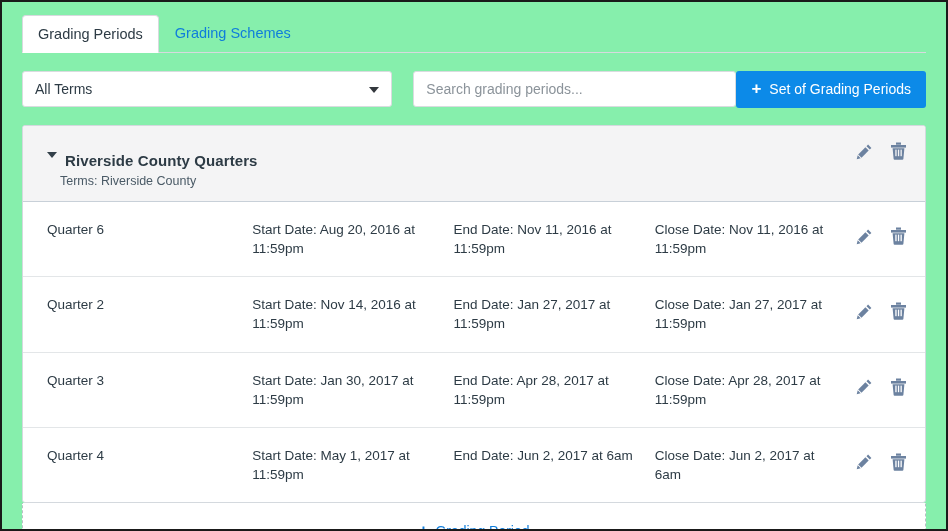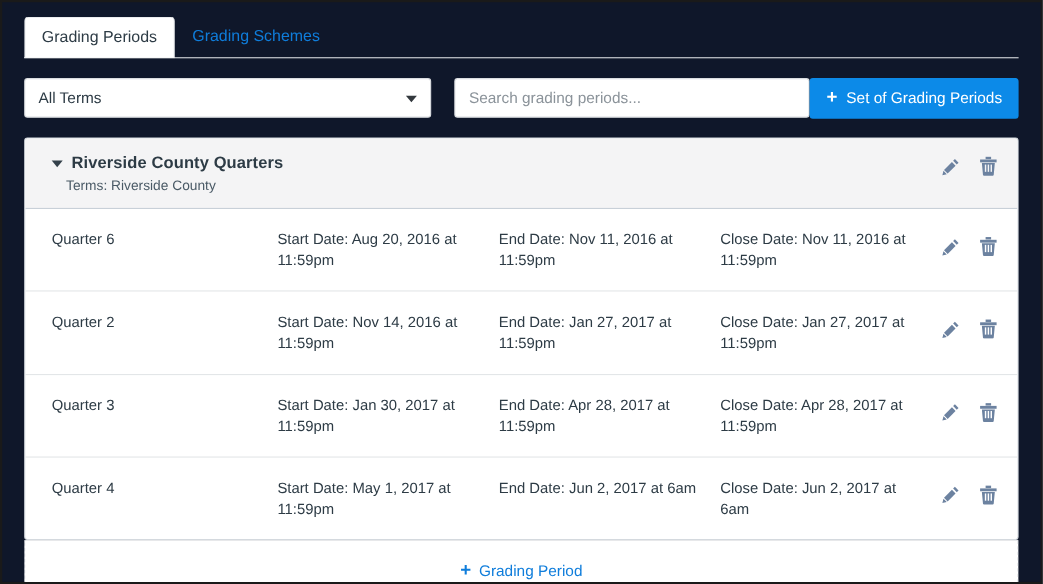--- a/index.html
+++ b/index.html
@@ -12,21 +12,21 @@
     height: 531px;
     font-family: "Liberation Sans", sans-serif;
     -webkit-font-smoothing: antialiased;
   }
   .page {
     position: relative;
     width: 948px;
     height: 531px;
     box-sizing: border-box;
     border: 2px solid #1a1a1a;
-    background: #0f172a;
+    background: #86efac;
     overflow: hidden;
   }
   .inner {
     position: absolute;
     left: 0; top: 0; right: 0; bottom: 0;
     padding: 0 20px;
     box-sizing: border-box;
   }
 
   
@@ -165,20 +165,21 @@
     border-right: 5px solid transparent;
     border-top: 6px solid #33404a;
     margin-right: 8px;
     cursor: pointer;
   }
   .set-title {
     font-size: 15px;
     font-weight: bold;
     color: #2d3b45;
     letter-spacing: 0.1px;
+    margin-top: 12px;
   }
   .set-terms {
     font-size: 12.5px;
     color: #4a5a66;
     margin-top: 5px;
     margin-left: 13px;
   }
   .icon-group {
     display: flex;
     align-items: center;

